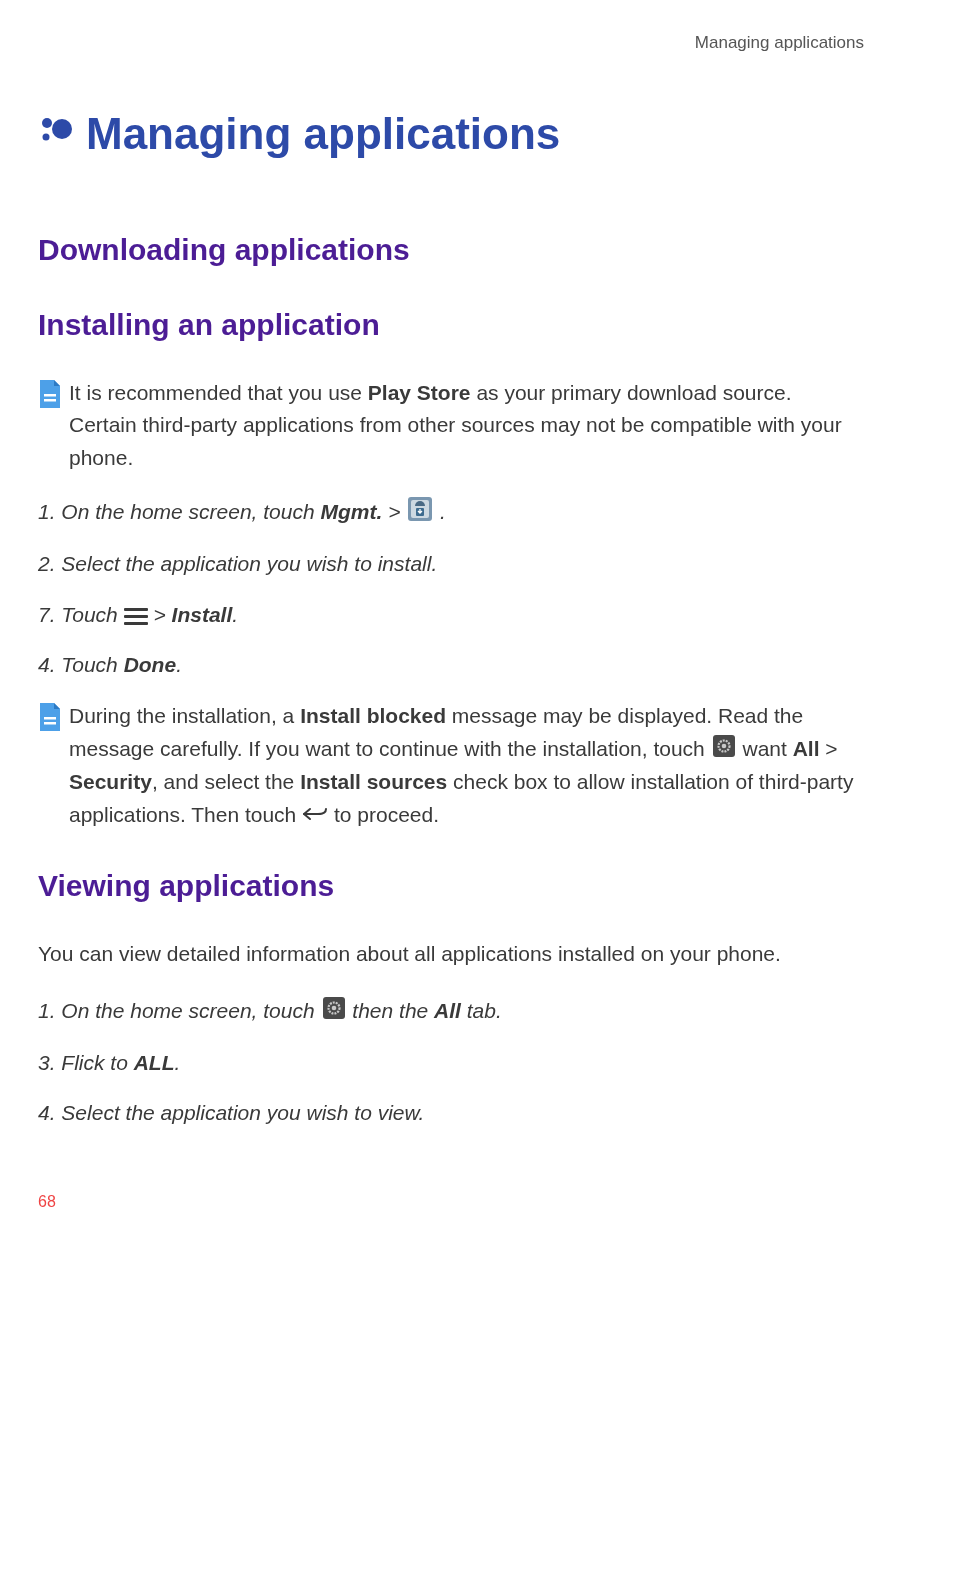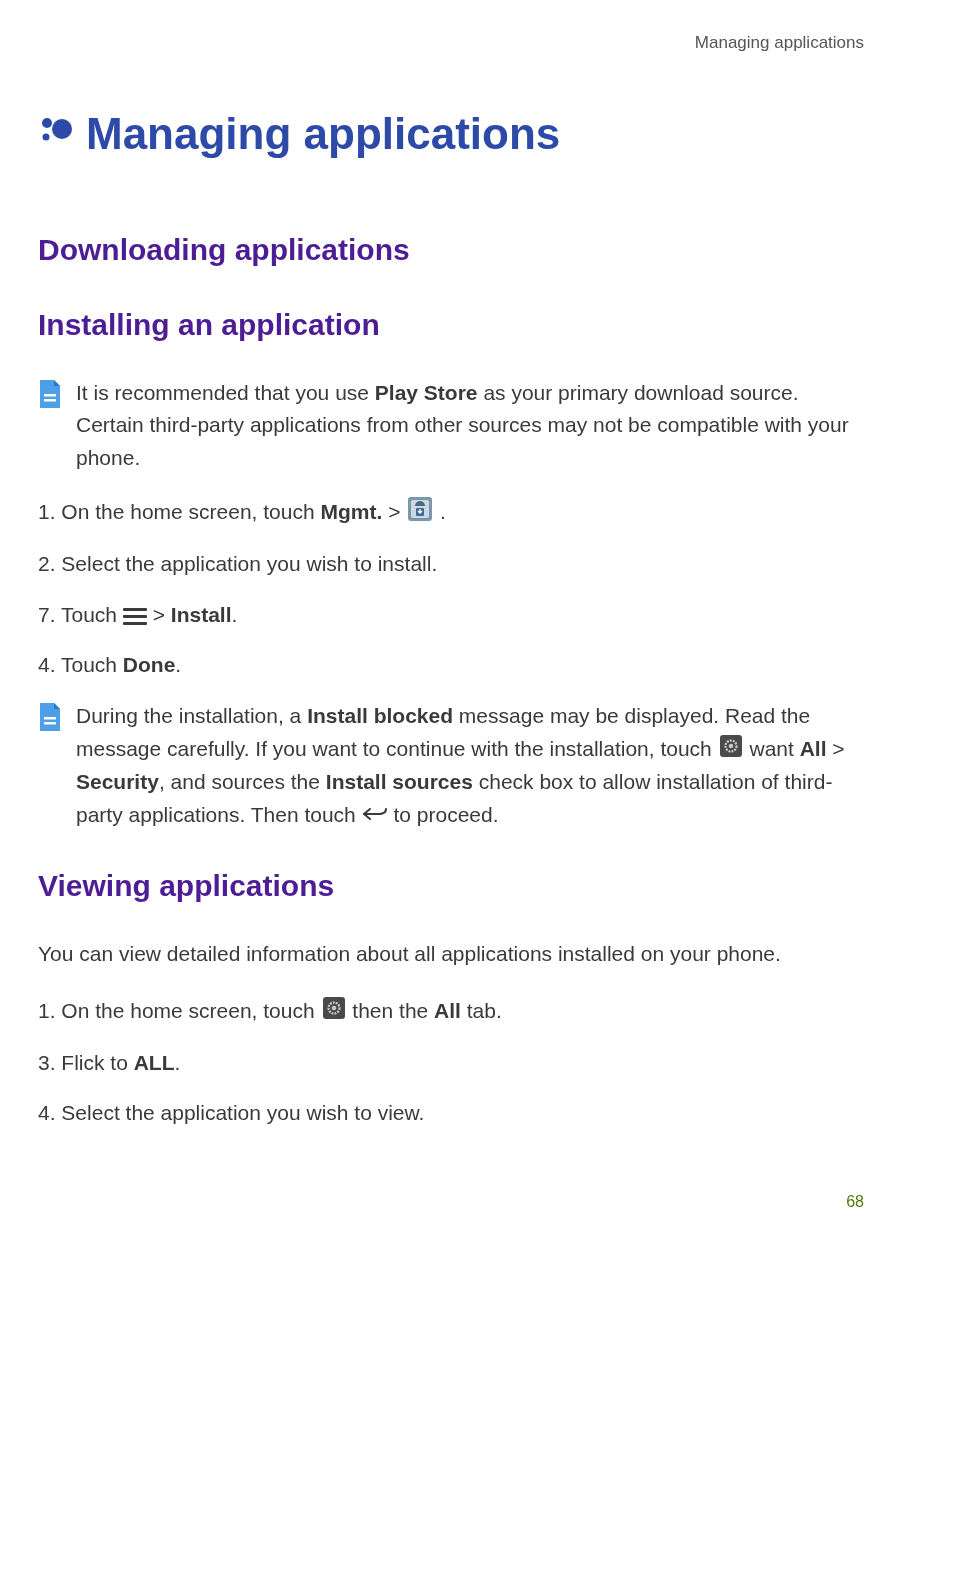--- a/index.html
+++ b/index.html
@@ -45,60 +45,61 @@
       color: #3a3a3a;
       margin-bottom: 25px;
       line-height: 1.55;
     }
     .body-text strong {
       font-weight: bold;
     }
     .note-block {
       display: flex;
       align-items: flex-start;
-      gap: 14px;
+      gap: 7px;
       margin-bottom: 22px;
     }
     .note-icon {
       flex-shrink: 0;
       width: 24px;
       height: 28px;
       margin-top: 3px;
     }
     .note-text {
       font-size: 21px;
       color: #3a3a3a;
       line-height: 1.55;
     }
     .note-text strong {
       font-weight: bold;
     }
     .step-list {
       list-style: none;
       counter-reset: step;
+      font-style: italic;
     }
     .step-item {
       font-size: 21px;
       color: #3a3a3a;
       margin-bottom: 18px;
       line-height: 1.55;
       padding-left: 0;
     }
     .step-item strong {
       font-weight: bold;
     }
     .inline-icon {
       display: inline-block;
       vertical-align: middle;
       margin: 0 2px;
     }
     .page-number {
-      text-align: right;
+      text-align: left;
       font-size: 16px;
-      color: #4d7c0f;
+      color: #ef4444;
       margin-top: 60px;
     }
     .title-icon svg {
       width: 36px;
       height: 36px;
     }
     .menu-lines {
       display: inline-block;
       width: 24px;
       vertical-align: middle;
@@ -186,21 +187,21 @@
     </span>
     <div class="note-text">
       <span>During the installation, a </span><strong>Install blocked</strong><span> message may be displayed. Read the message carefully. If you want to continue with the installation, touch </span>
       <span class="inline-icon">
         <svg width="22" height="22" viewBox="0 0 22 22">
           <rect x="0" y="0" width="22" height="22" rx="3" fill="#4a4a4a"></rect>
           <circle cx="11" cy="11" r="5.5" fill="none" stroke="#c8c8c8" stroke-width="2.2" stroke-dasharray="2 1"></circle>
           <circle cx="11" cy="11" r="2.3" fill="#c8c8c8"></circle>
         </svg>
       </span>
-      <span> want </span><strong>All</strong><span> &gt; </span><strong>Security</strong><span>, and sources the </span><strong>Install sources</strong><span> check box to allow installation of third-party applications. Then touch </span>
+      <span> want </span><strong>All</strong><span> &gt; </span><strong>Security</strong><span>, and select the </span><strong>Install sources</strong><span> check box to allow installation of third-party applications. Then touch </span>
       <span class="back-arrow">
         <svg width="26" height="18" viewBox="0 0 26 18">
           <path d="M8 14 L2 9 L8 4 M2 9 L18 9 A5 5 0 0 1 18 9" fill="none" stroke="#3a3a3a" stroke-width="2" stroke-linecap="round" stroke-linejoin="round"></path>
           <path d="M2 9 L16 9 Q24 9 24 4" fill="none" stroke="#3a3a3a" stroke-width="2" stroke-linecap="round"></path>
         </svg>
       </span>
       <span> to proceed.</span>
     </div>
   </div>
 

